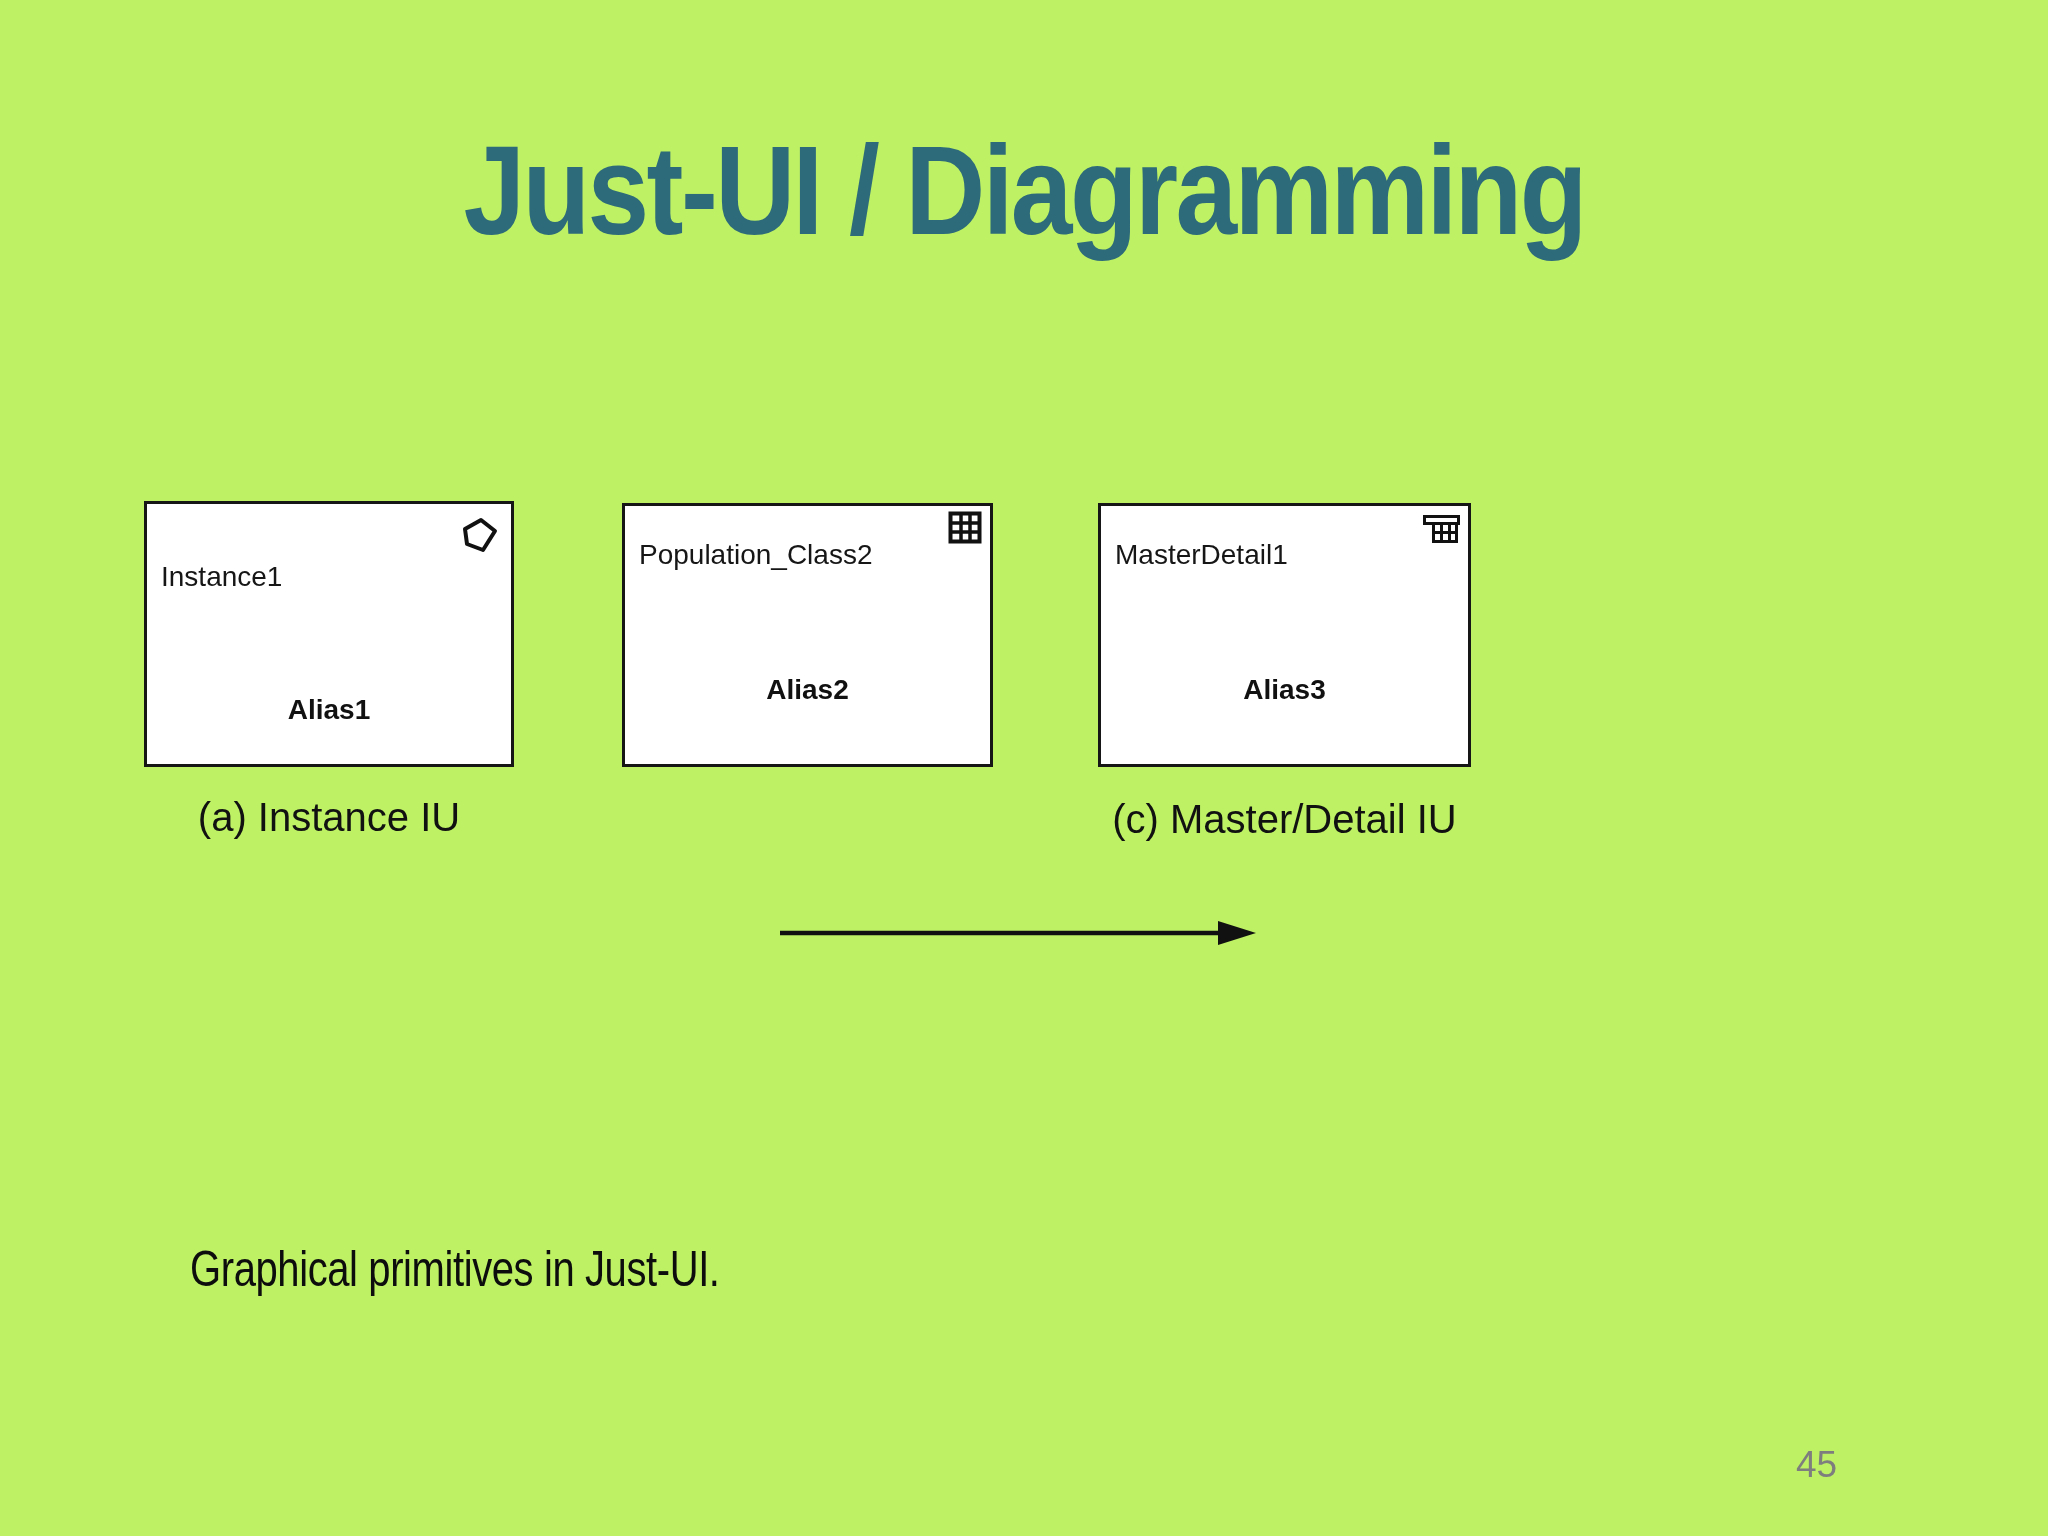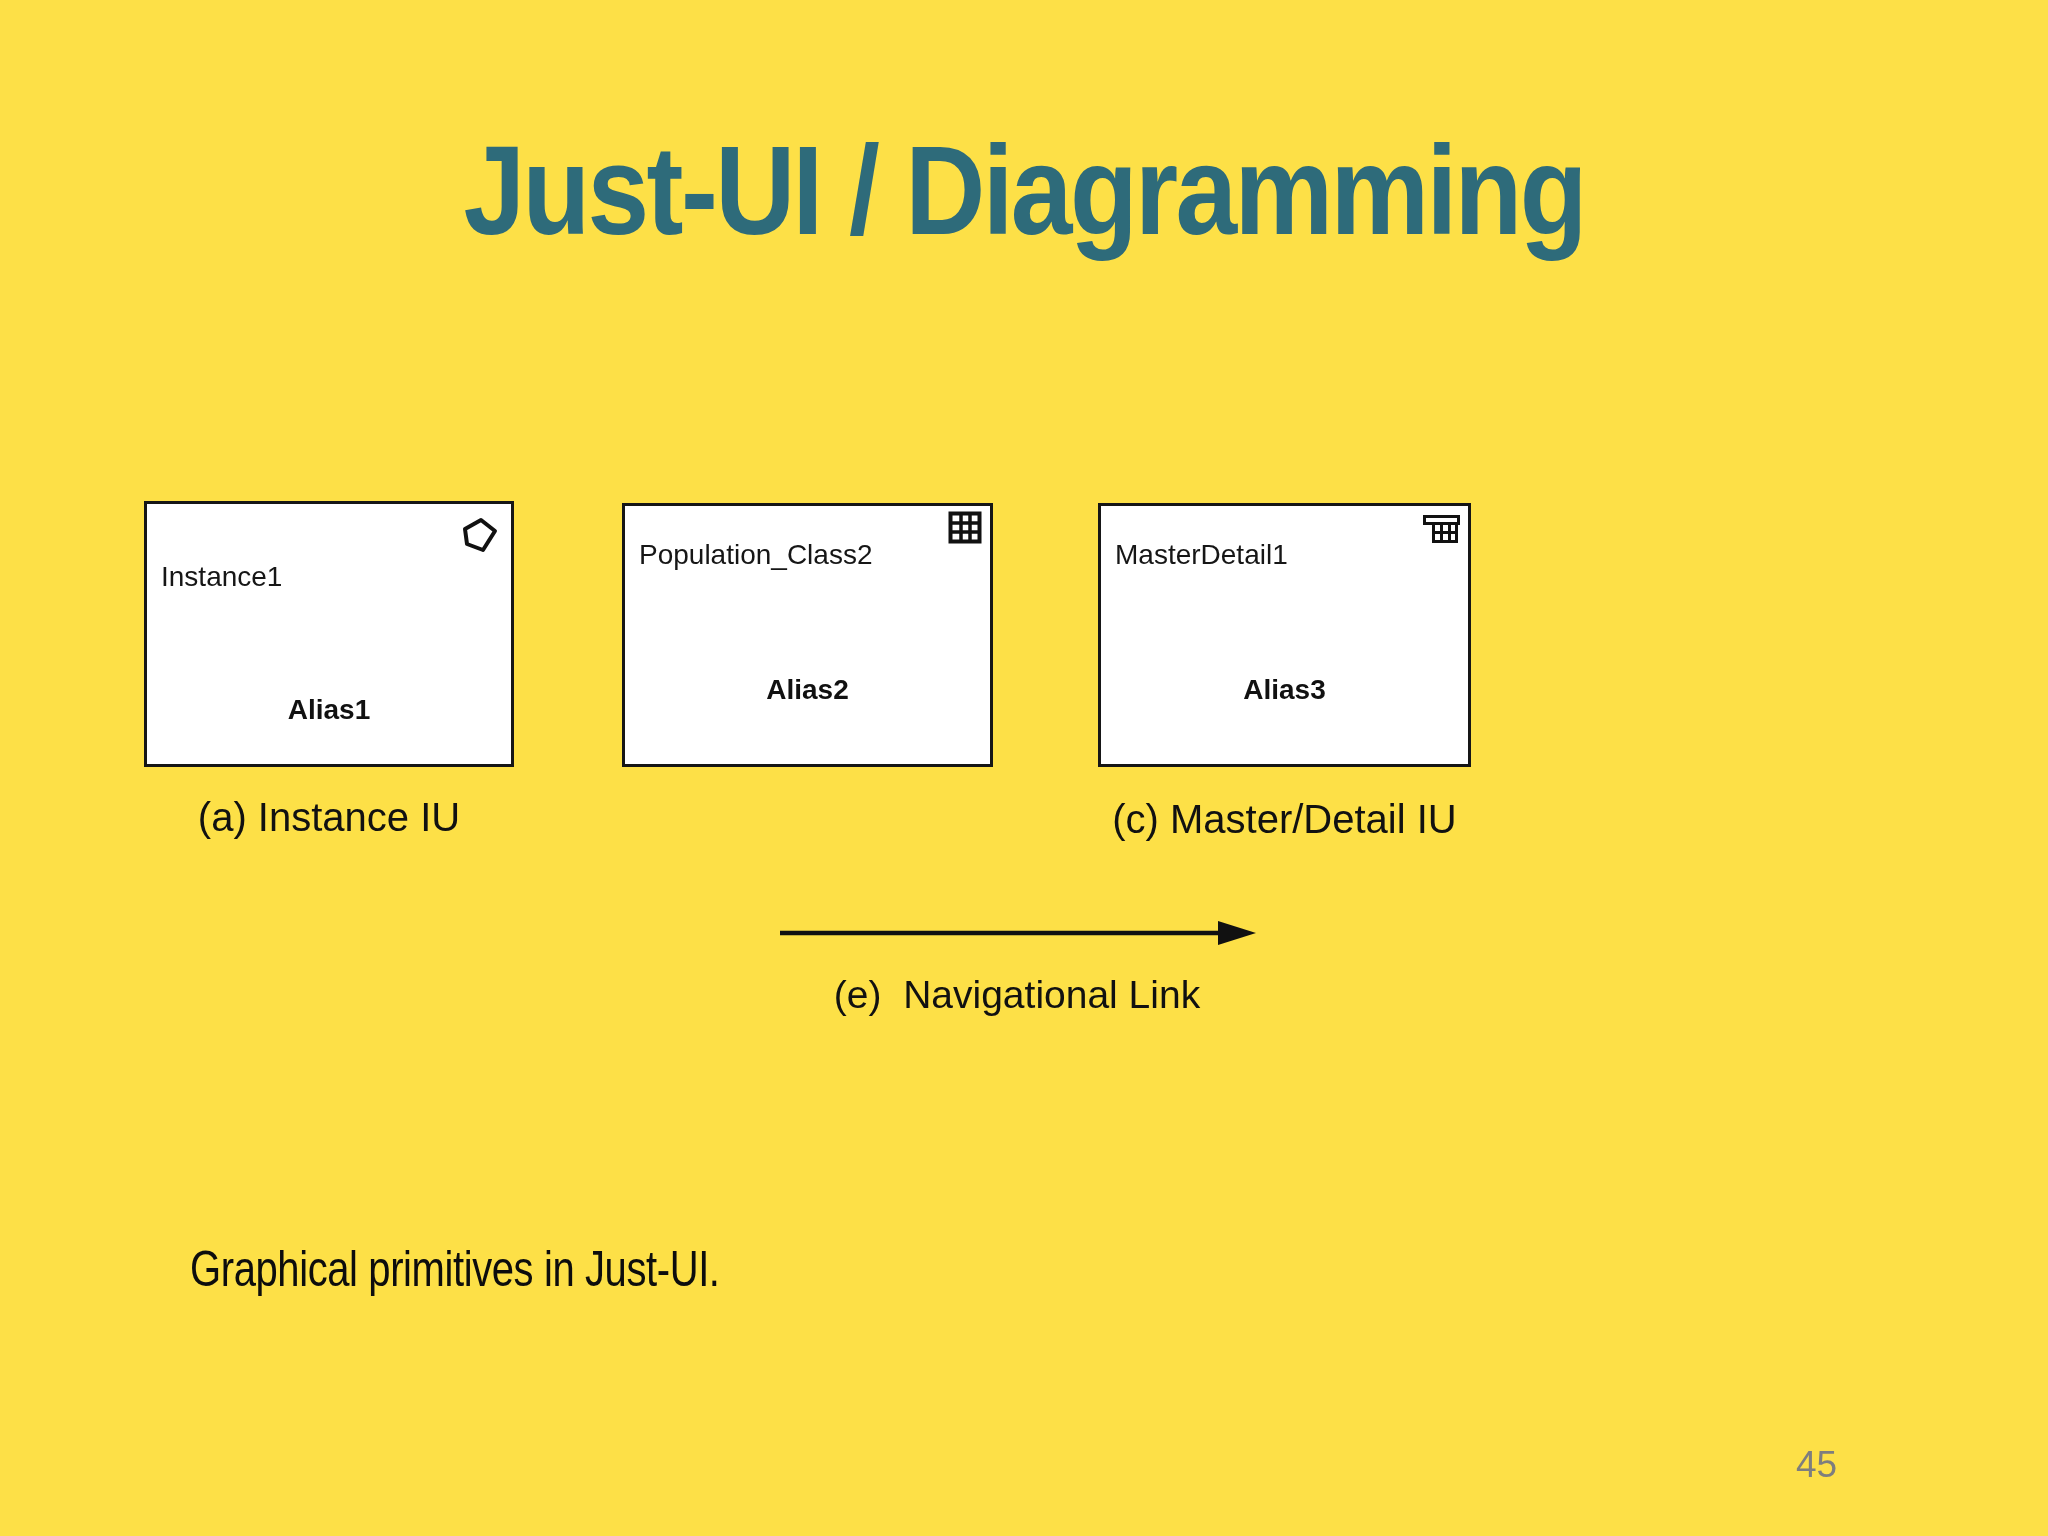--- a/index.html
+++ b/index.html
@@ -1,19 +1,19 @@
 <!DOCTYPE html>
 <html><head>
 <meta charset="utf-8">
 <style>
   html,body{margin:0;padding:0;background:#ffffff;}
   #slide{
     position:relative;
     width:2048px;height:1536px;
-    background:#fde047;
+    background:#bef264;
     overflow:hidden;
     font-family:"Liberation Sans", sans-serif;
     color:#111;
   }
   
   .title-wrap{
     position:absolute;left:0;top:118px;width:2048px;
     text-align:center;
   }
   .title-text{
@@ -169,21 +169,20 @@
     <div class="fig-caption">(c) Master/Detail IU</div>
   </div>
 
 
   <div class="nav-arrow">
     <svg width="480" height="46" viewBox="0 0 480 46">
       <line x1="2" y1="23" x2="443" y2="23" stroke="#111" stroke-width="4.5"></line>
       <polygon points="440,11 478,23 440,35" fill="#111"></polygon>
     </svg>
   </div>
-  <div class="nav-link-caption">(e)  Navigational Link</div>
 
   <div class="slide-caption">
     <span class="condense">Graphical primitives in Just-UI.</span>
   </div>
 
 
   <div class="page-number">45</div>
 
 </div>
 

